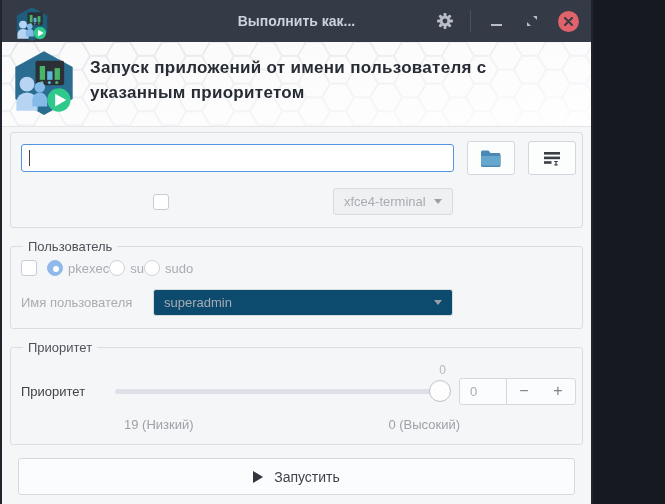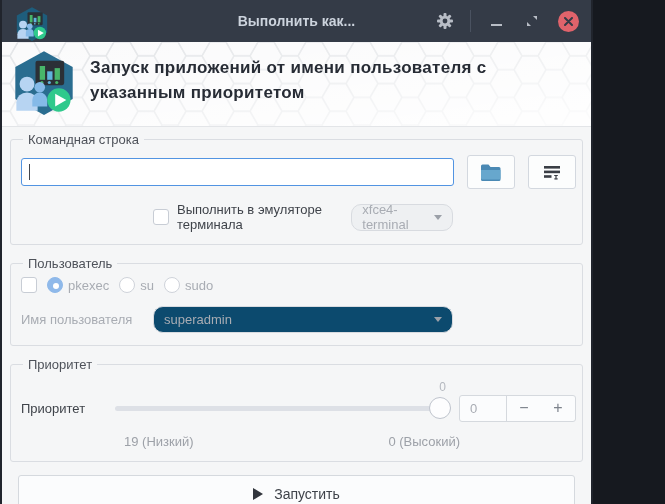--- a/index.html
+++ b/index.html
@@ -97,21 +97,21 @@
   }
   .radio.selected { background:#8fb9ea; border-color:#8fb9ea; }
   .radio.selected::after {
     content:""; position:absolute; left:5px; top:5px; width:6px; height:6px;
     border-radius:50%; background:#fff;
   }
   .ck-label { margin-left:8px; }
 
   
   .select {
-    height:27px; border:1px solid #d8dbe0; border-radius:10px;
+    height:27px; border:1px solid #d8dbe0; border-radius:3px;
     display:flex; align-items:center; padding:0 10px;
     font-size:13px; color:#a8acb3; cursor:pointer;
   }
   .select .arrow {
     width:0; height:0; border-left:4px solid transparent; border-right:4px solid transparent;
     border-top:5px solid #9ba0a8; margin-left:auto;
   }
   .select.dim  { background:#eef0f2; }
   .select.lite { background:#0c4a6e; }
 
@@ -148,21 +148,21 @@
   }
   .run-btn .play {
     width:0; height:0; border-top:6px solid transparent; border-bottom:6px solid transparent;
     border-left:10px solid #32363d;
   }
   .run-btn .txt { font-size:14px; color:#3f434a; }
 
   .mt6{margin-top:6px;} .mt13{margin-top:13px;} .mt4{margin-top:4px;} .mt20{margin-top:20px;} .mt2{margin-top:2px;}
   .ind{padding-left:132px;}
   .mr123{margin-right:123px;}
-  .radios { display:flex; align-items:center; gap:10px; margin-left:10px; }
+  .radios { display:flex; align-items:center; margin-left:10px; }
   .radio-item { display:flex; align-items:center; gap:5px; }
 </style>
 </head>
 <body>
 
 <div class="window">
 
   <div class="titlebar">
     <svg class="tb-icon" viewBox="0 0 64 64">
       <polygon points="32,2 59,17 59,47 32,62 5,47 5,17" fill="#1e5d7c"></polygon>
@@ -256,21 +256,20 @@
       <div class="hd-title">
         <div>Запуск приложений от имени пользователя с</div>
         <div>указанным приоритетом</div>
       </div>
     </div>
   </div>
 
   <div class="content">
 
     <fieldset class="group">
-      <legend>Командная строка</legend>
       <div class="row mt6">
         <span class="input-wrap">
           <input class="cmd-input" type="text" value="" style="">
           <span class="caret"></span>
         </span>
         <button class="icon-btn">
           <svg width="22" height="17" viewBox="0 0 22 17">
             <path d="M1,2 a1.5,1.5 0 0 1 1.5,-1.5 h6 l2,2.5 h8.5 a1.5,1.5 0 0 1 1.5,1.5 v11 a1.5,1.5 0 0 1 -1.5,1.5 h-16.5 a1.5,1.5 0 0 1 -1.5,-1.5 z" fill="#4a89b4"></path>
             <path d="M1,6 h19.5 v8 a1.5,1.5 0 0 1 -1.5,1.5 h-16.5 a1.5,1.5 0 0 1 -1.5,-1.5 z" fill="#67a7cd"></path>
           </svg>
@@ -283,21 +282,20 @@
               <rect x="1" y="10.2" width="7.5" height="2.6"></rect>
               <rect x="12.4" y="10" width="1.2" height="4.4"></rect>
               <rect x="11.2" y="10" width="3.6" height="1"></rect>
               <rect x="11.2" y="13.4" width="3.6" height="1"></rect>
             </g>
           </svg>
         </button>
       </div>
       <div class="row mt13 ind">
         <span class="checkbox"></span>
-        <span class="lbl ck-label">Выполнить в эмуляторе терминала</span>
         <div class="select dim mr123" style="margin-left:auto; width:120px;">
           <span>xfce4-terminal</span>
           <span class="arrow"></span>
         </div>
       </div>
     </fieldset>
 
     <fieldset class="group">
       <legend>Пользователь</legend>
       <div class="row mt4">

